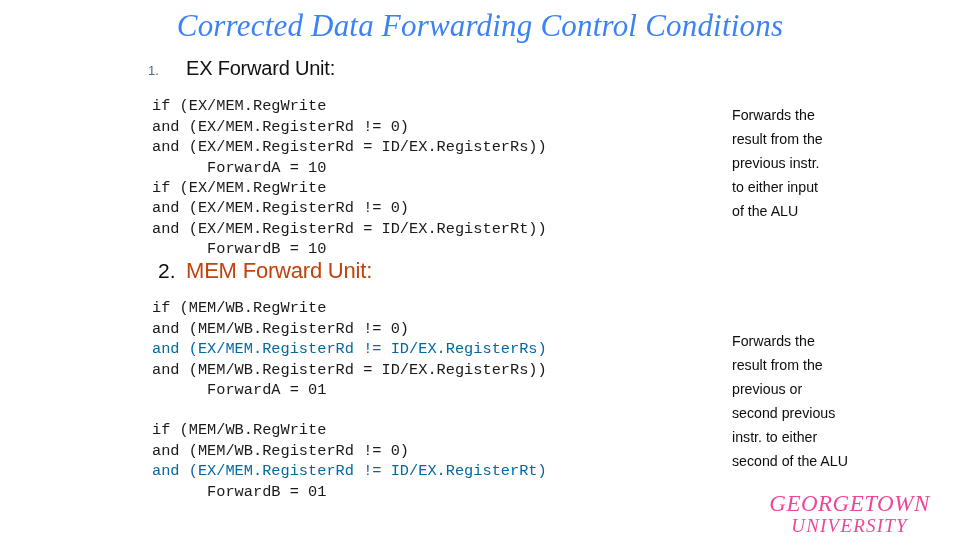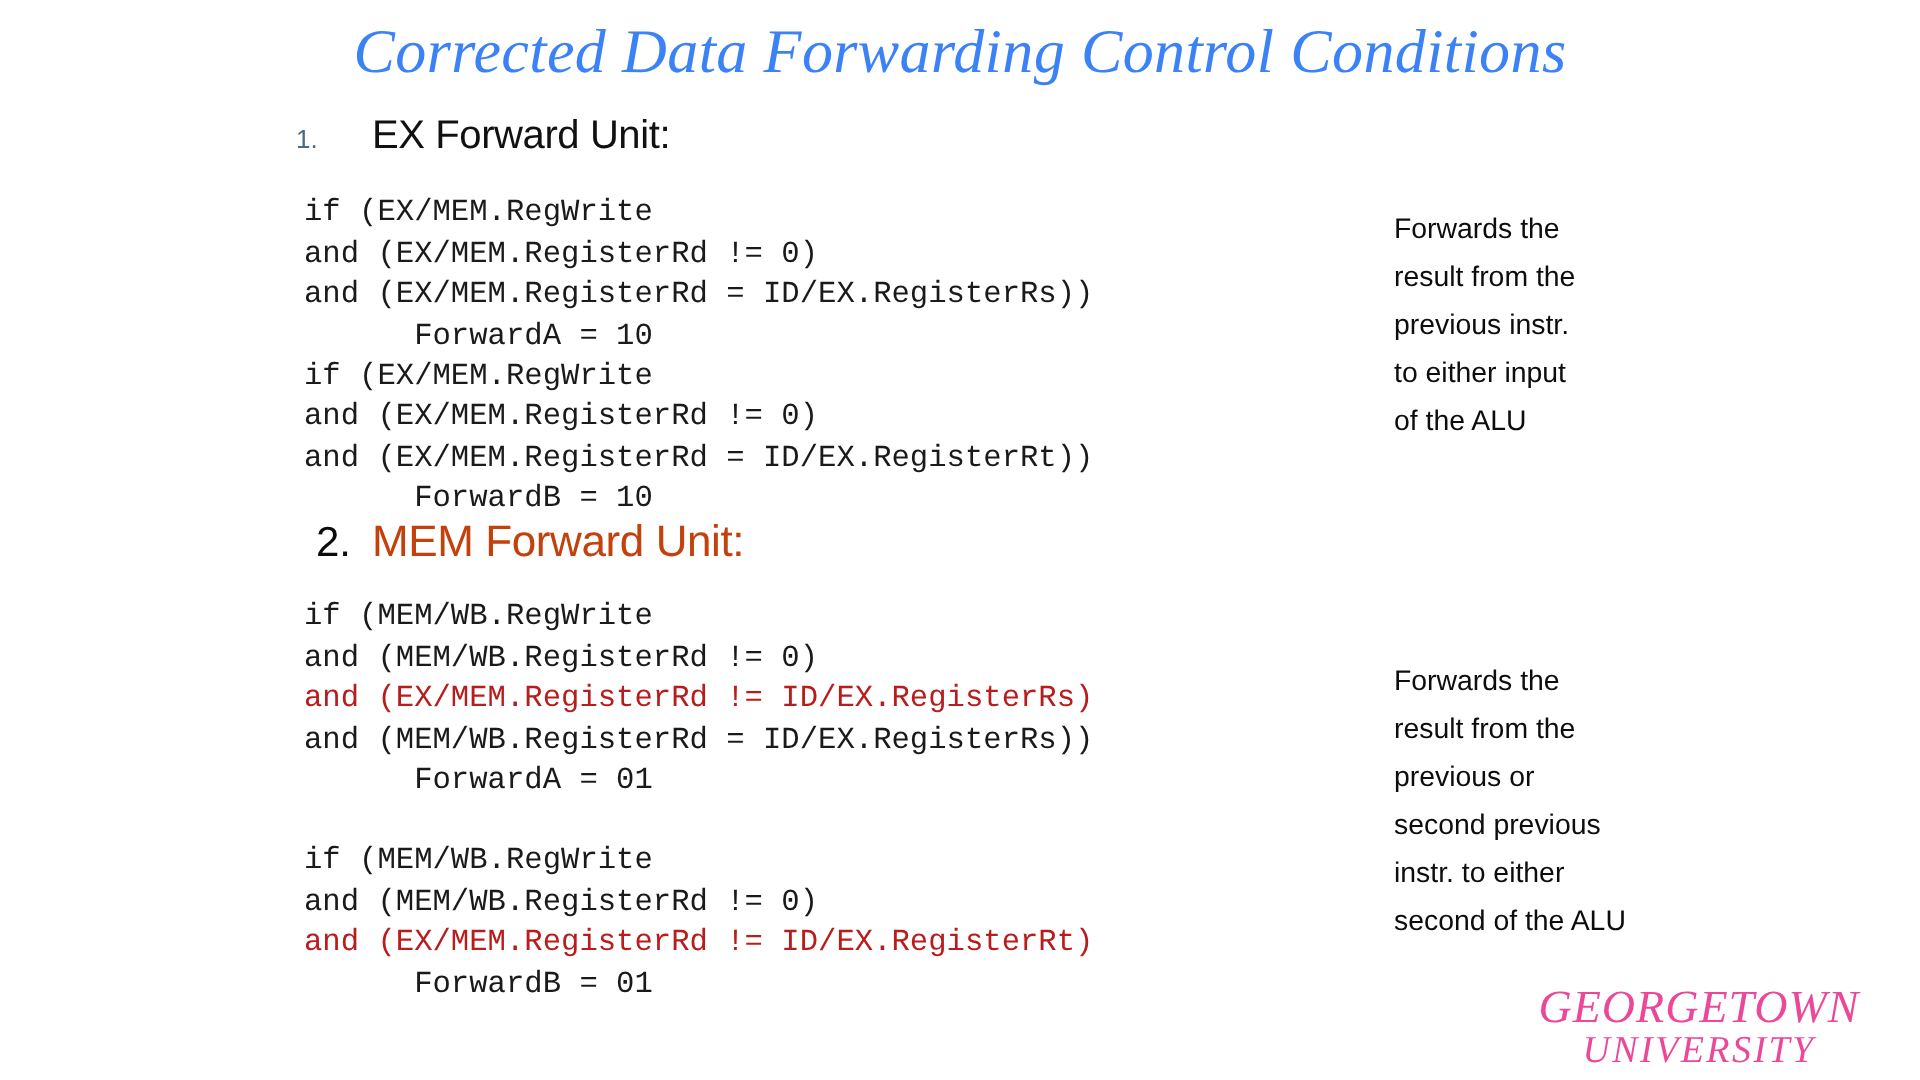--- a/index.html
+++ b/index.html
@@ -86,36 +86,36 @@
   .code {
     position: absolute;
     font-family: "Liberation Mono", "DejaVu Sans Mono", monospace;
     font-size: 15.3px;
     line-height: 20.4px;
     color: #1a1a1a;
     white-space: pre;
     letter-spacing: 0px;
   }
   .code .ln { display: block; white-space: pre; }
-  .code .ln.red { color: #b91c1c; }
+  .code .ln.red { color: #0369a1; }
 
   #code-ex    { left: 152px; top: 27px; }
   #code-mem-a { left: 152px; top: 229px; }
   #code-mem-b { left: 152px; top: 351px; }
 
   
   .note {
     position: absolute;
     font-family: "Liberation Sans", sans-serif;
     font-size: 14.2px;
     line-height: 24px;
     color: #0d0d0d;
     white-space: nowrap;
   }
-  .note .nl { display: block; }
+  .note .nl { display: block; margin-left: 35px; }
   #note-ex  { left: 697px; top: 49px; }
   #note-mem { left: 697px; top: 275px; }
 
   
   .logo {
     position: absolute;
     left: 752px;
     top: 492px;
     width: 195px;
     text-align: center;

